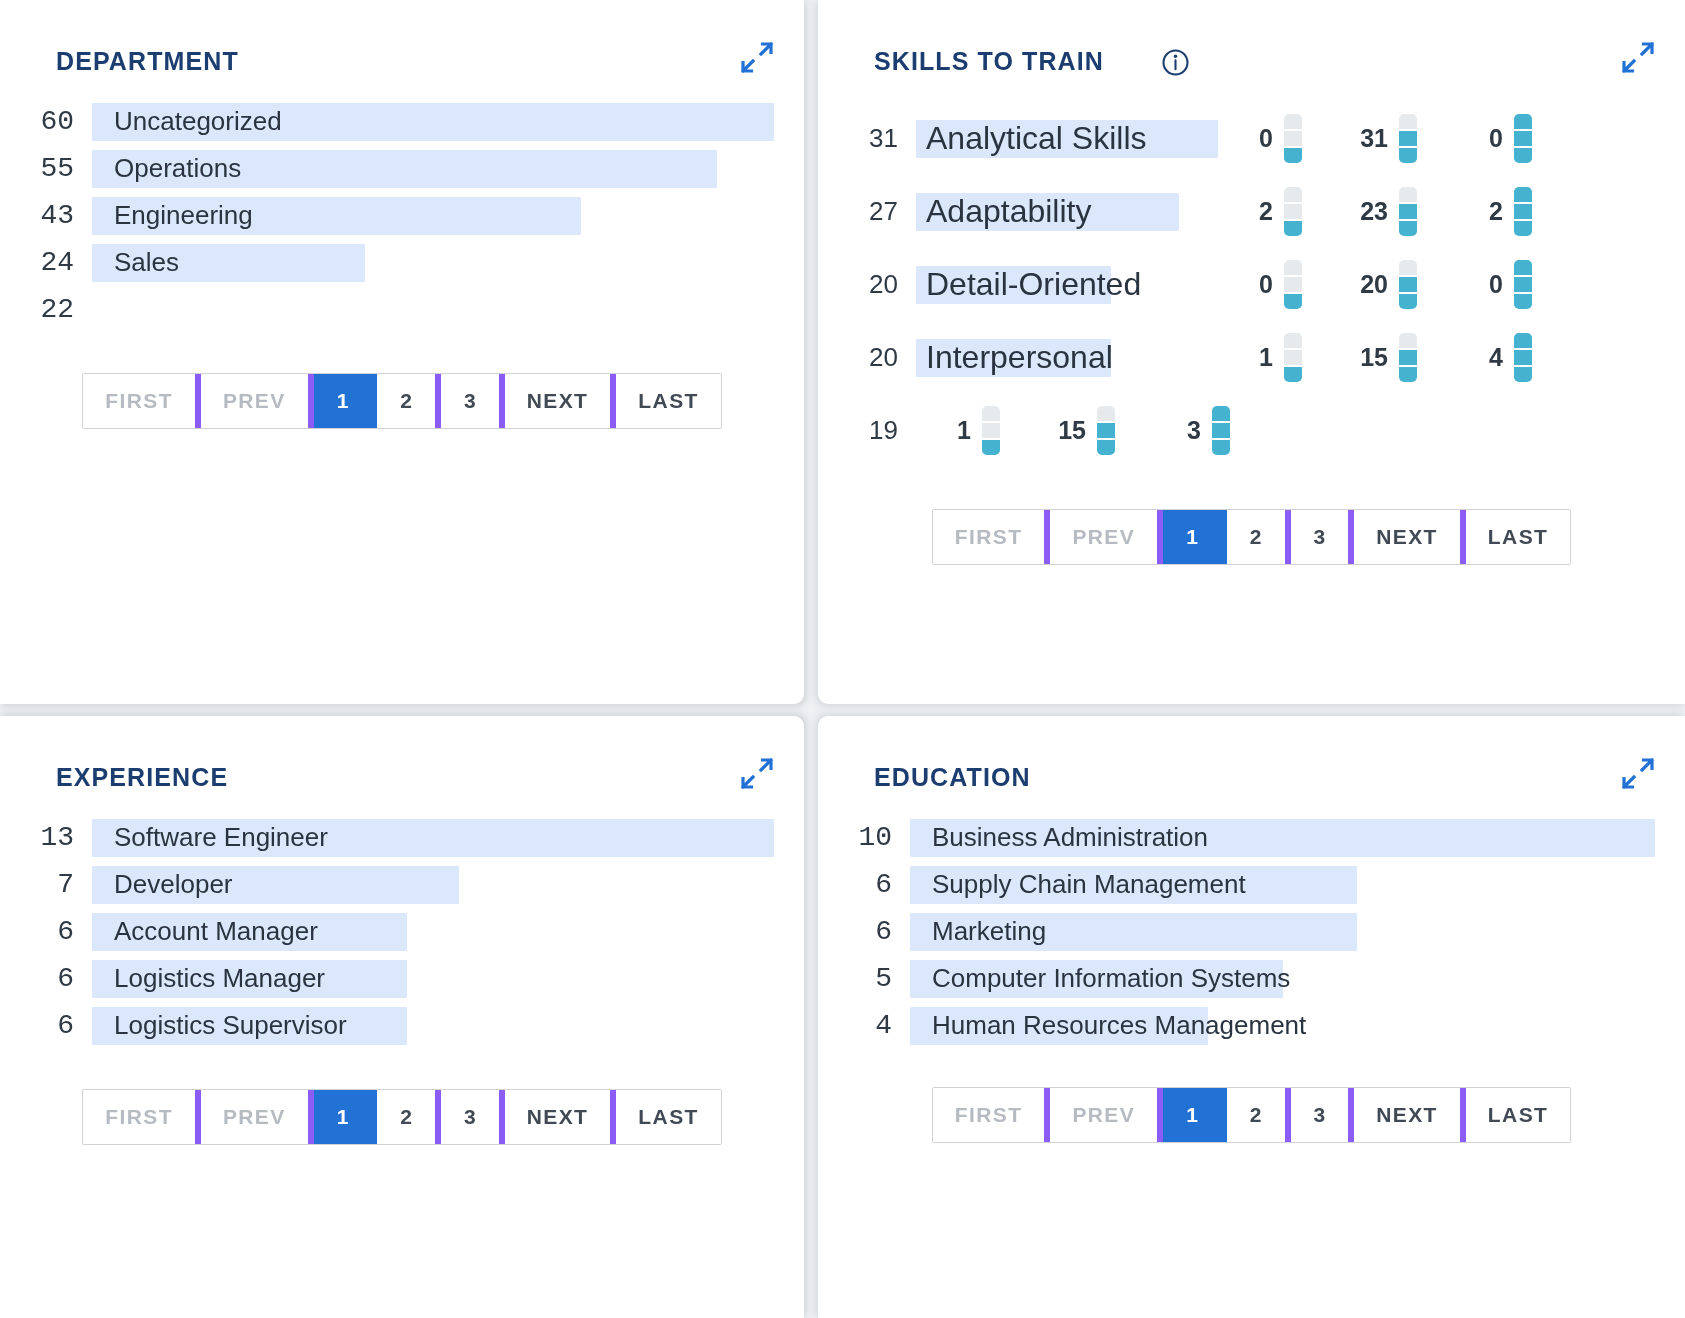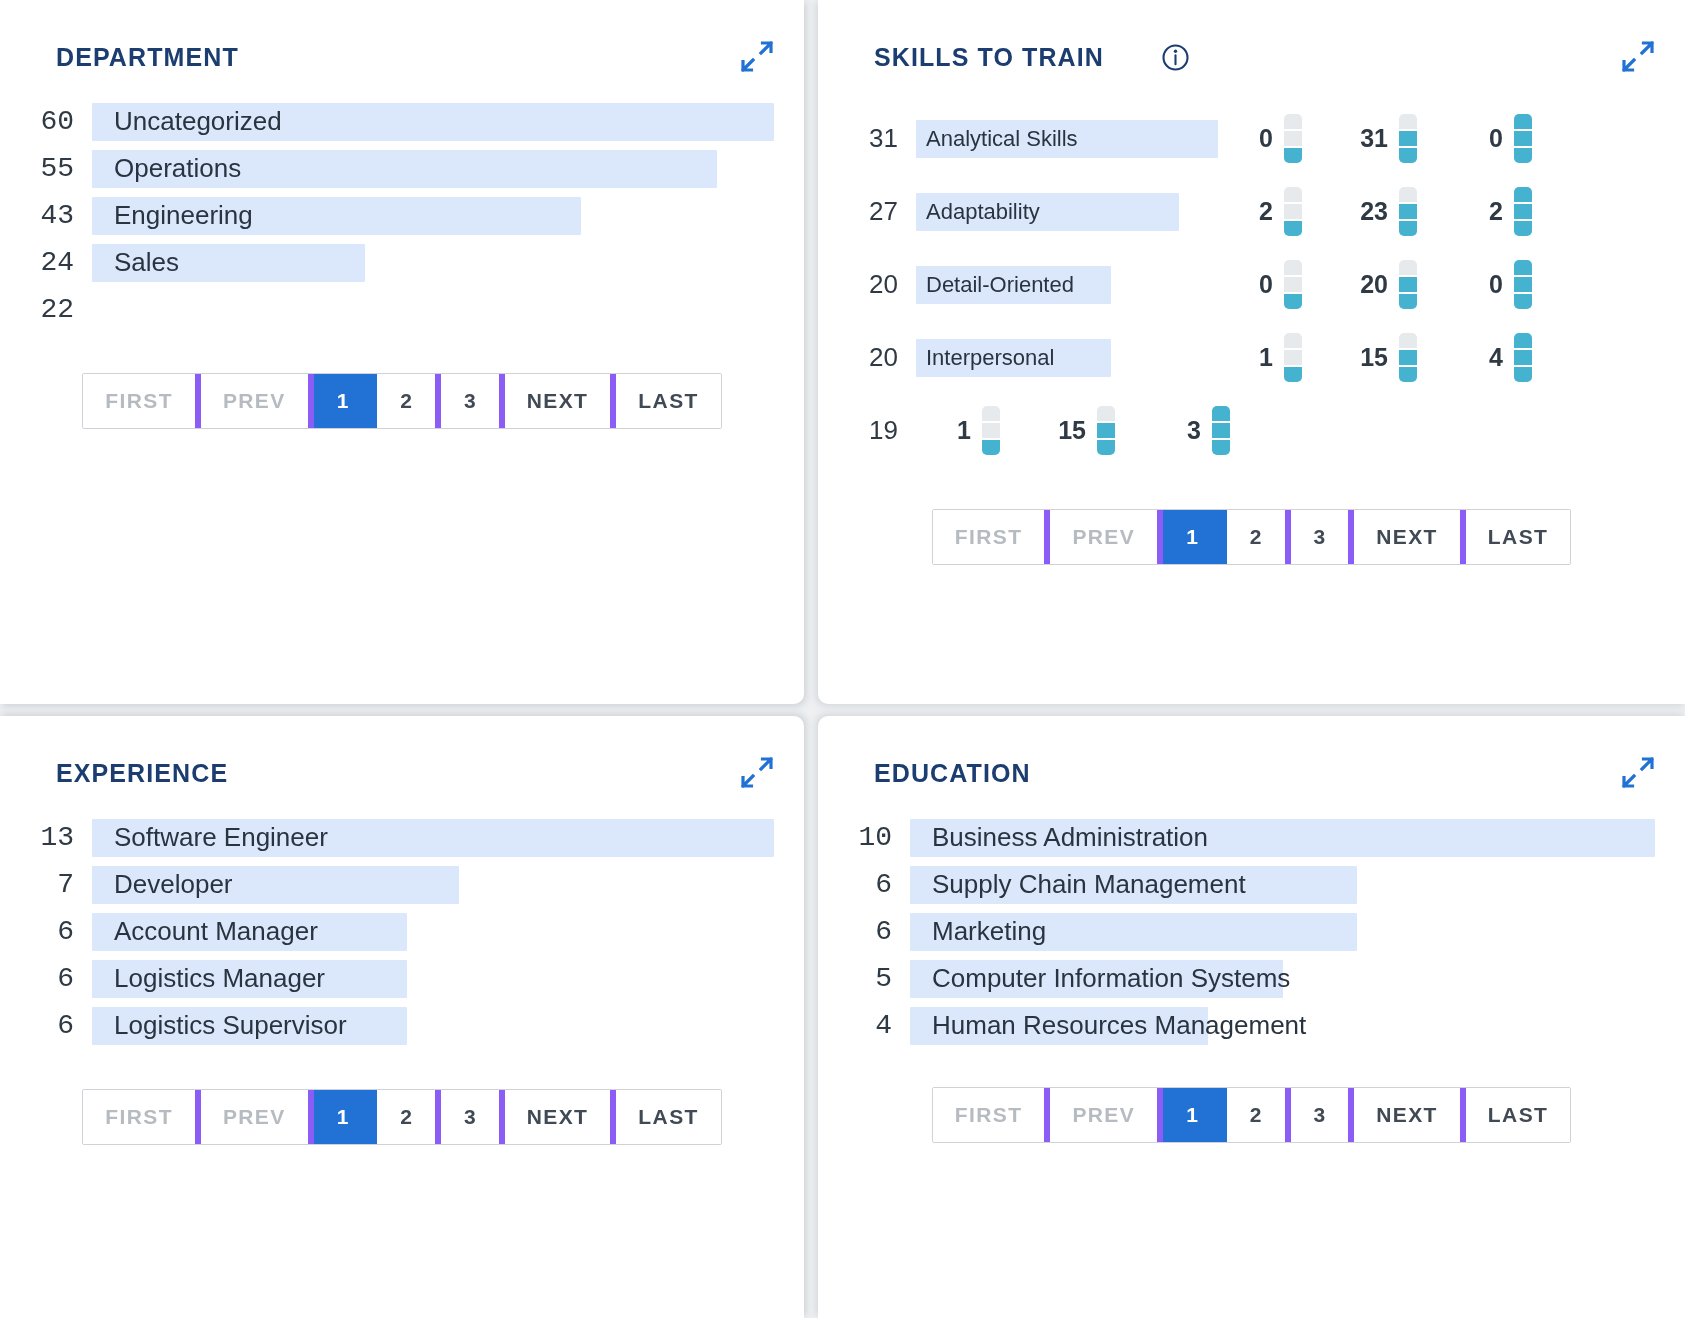--- a/index.html
+++ b/index.html
@@ -47,21 +47,21 @@
   }
   
   .card-edu {
     margin: 0;
     border-radius: 10px 0 0 0;
     box-shadow: -2px -2px 7px rgba(120,128,140,0.22);
   }
 
   .card-header {
     display: flex;
-    align-items: center;
+    align-items: flex-end;
     padding: 38px 30px 0 56px;
     height: 76px;
     gap: 44px;
   }
   .card-skills .card-header,
   .card-edu .card-header { padding-left: 56px; }
 
   .card-title {
     color: #1b3d70;
     font-size: 25px;
@@ -160,21 +160,21 @@
     position: absolute;
     left: 0; top: 0;
     height: 38px;
     background: #dbe8fb;
     border-radius: 1px;
   }
   .skill-label {
     position: relative;
     z-index: 2;
     padding-left: 10px;
-    font-size: 22px;
+    font-size: 32px;
     color: #2a3440;
     white-space: nowrap;
   }
 
   .meters {
     display: flex;
     align-items: center;
     flex: 1;
     justify-content: flex-start;
     padding-left: 18px;

